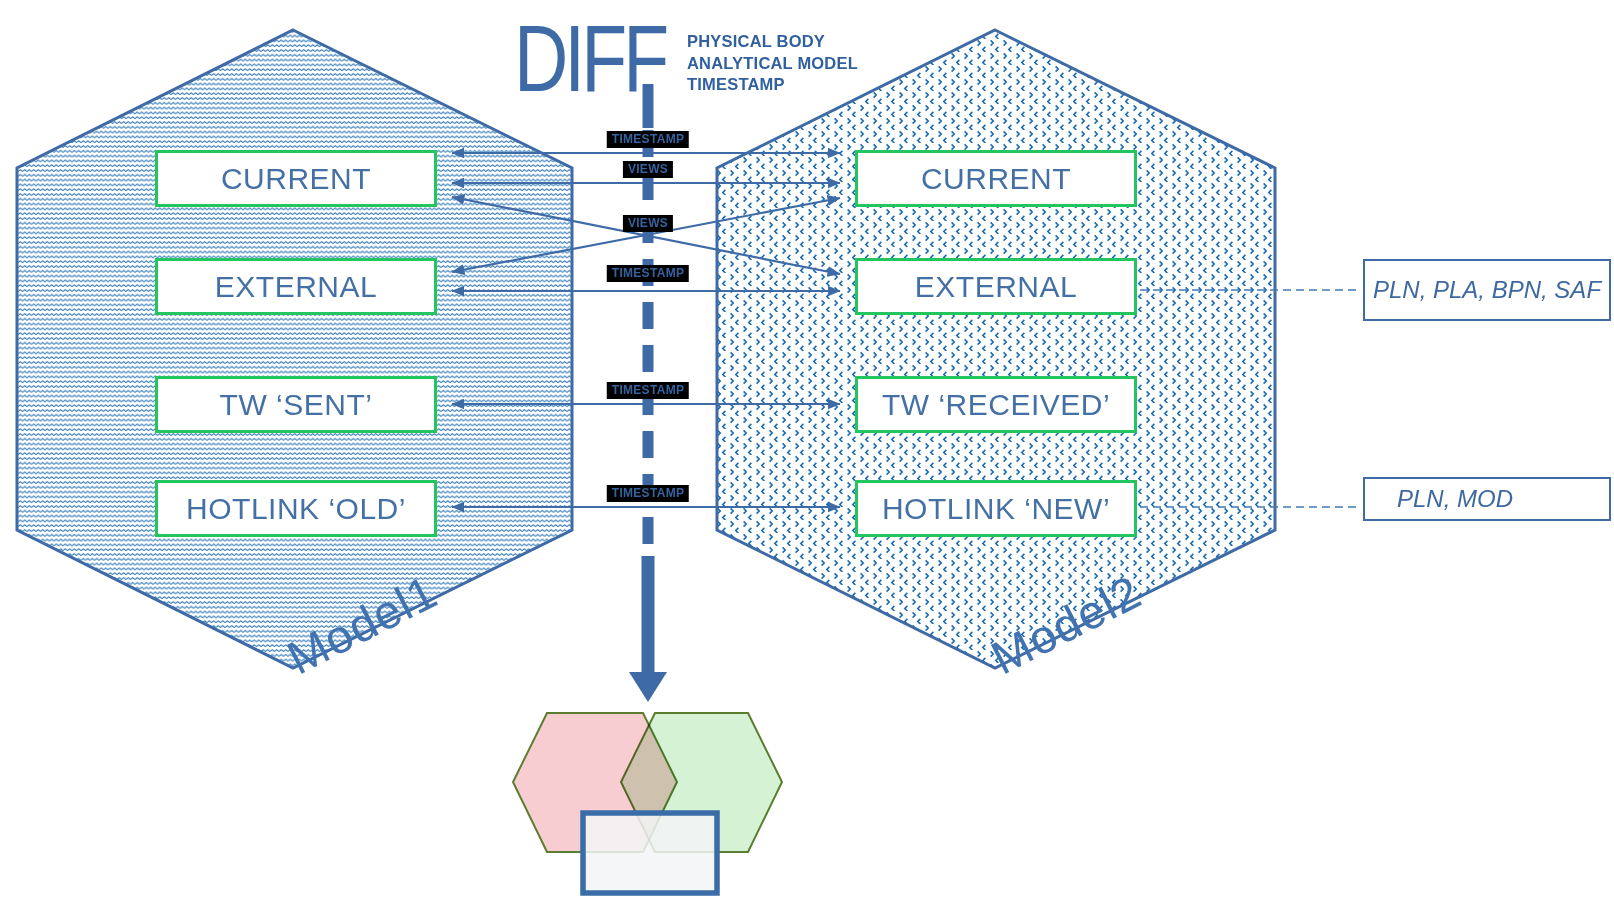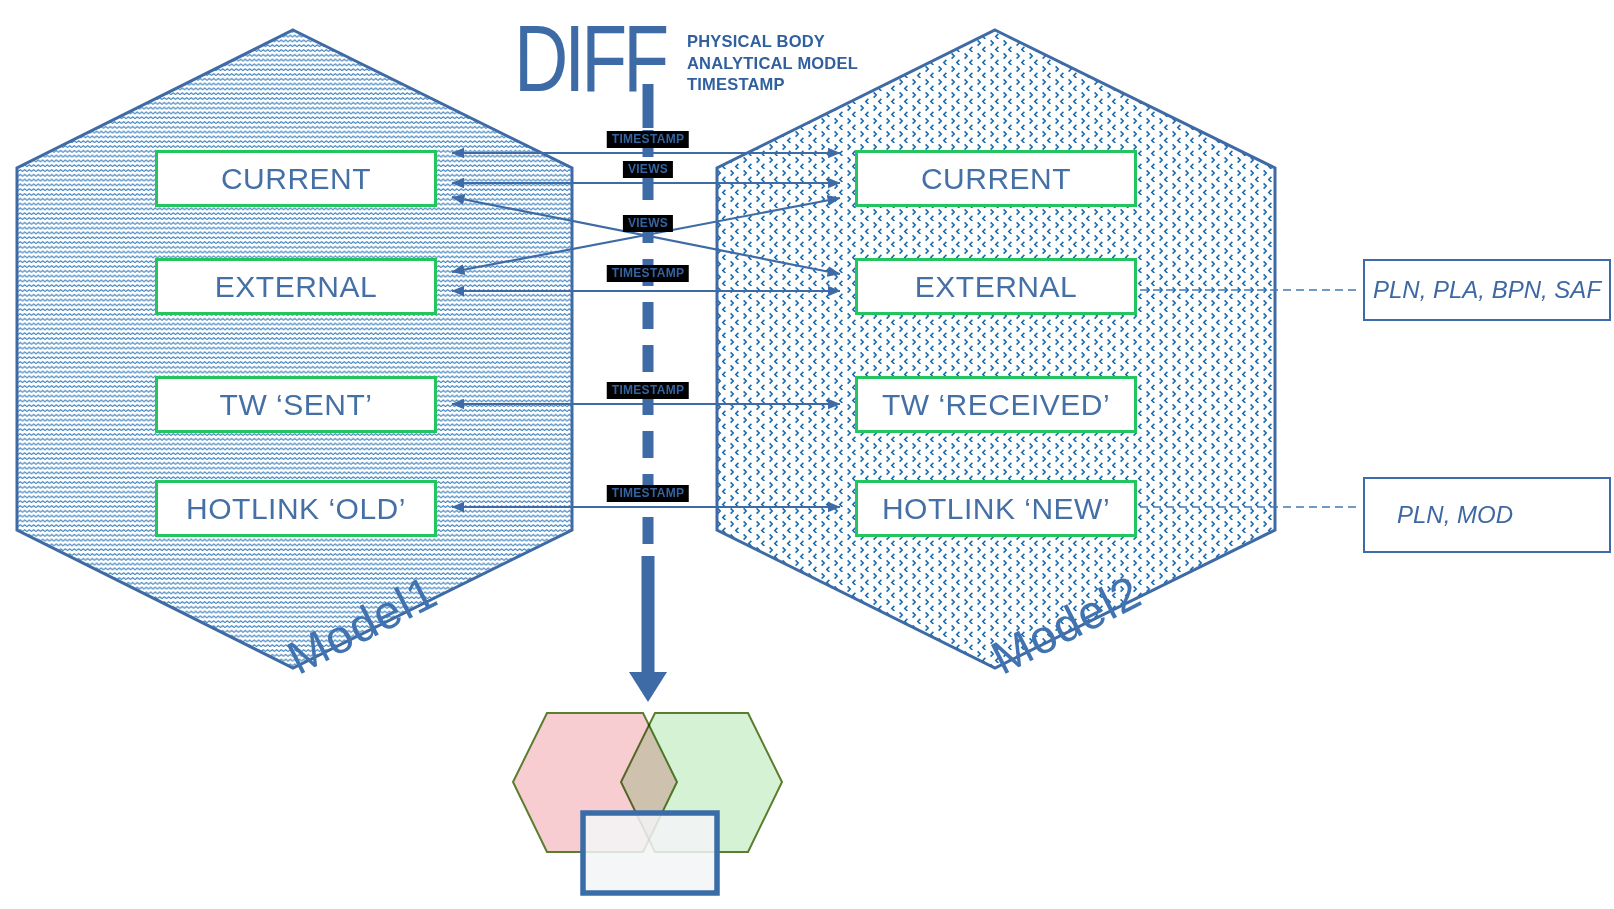--- a/index.html
+++ b/index.html
@@ -35,21 +35,21 @@
     font-size:12px;font-weight:bold;color:#35639f;letter-spacing:0.3px;
     line-height:17px;
   }
   .ann-box{
     position:absolute;z-index:2;left:1363px;width:248px;height:62px;
     border:2.5px solid #3e6ba6;box-sizing:border-box;background:#ffffff;
     display:flex;align-items:center;
     font-size:24px;font-style:italic;color:#3e68a2;
   }
   .ann-1{top:259px;justify-content:center;}
-  .ann-2{top:477px;height:76px;justify-content:flex-start;padding-left:32px;}
+  .ann-2{top:477px;height:44px;justify-content:flex-start;padding-left:32px;}
 
   .model-name{
     position:absolute;z-index:2;
     font-size:47px;color:#4173b0;letter-spacing:1px;
     transform:rotate(-27deg);transform-origin:center center;
   }
   .model-name-1{left:282px;top:597px;}
   .model-name-2{left:986px;top:597px;}
 </style>
 </head>

